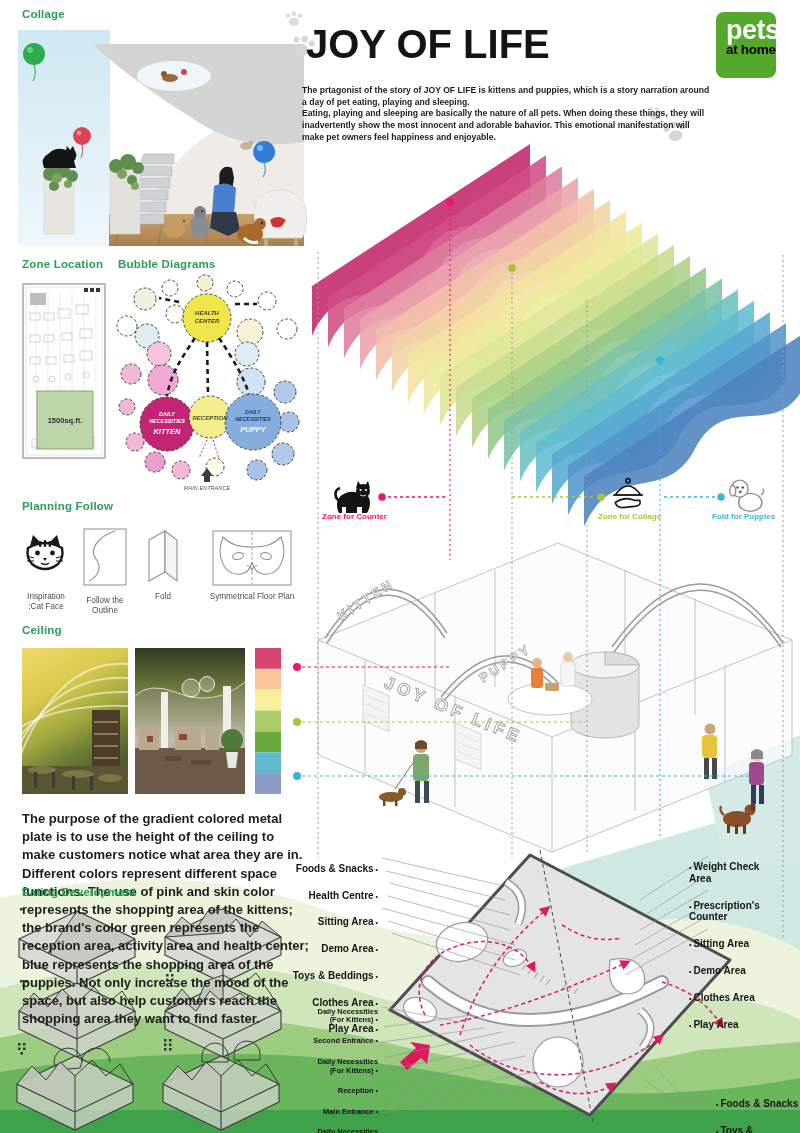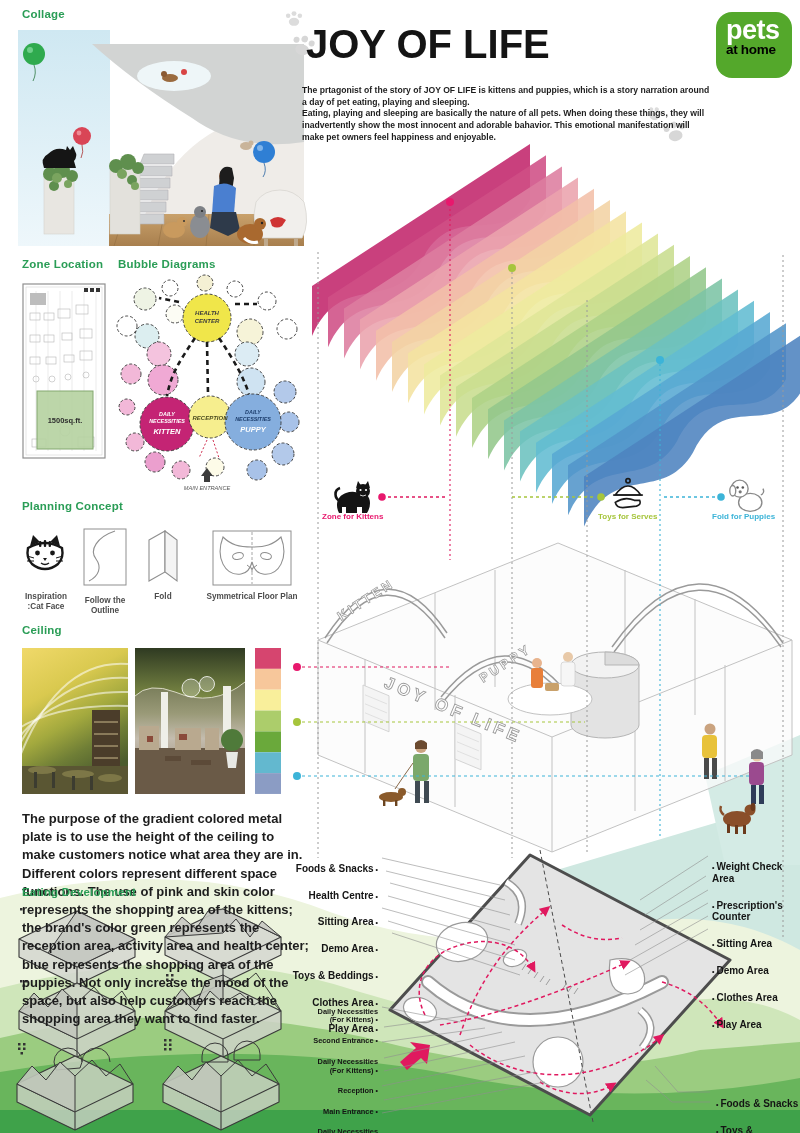--- a/index.html
+++ b/index.html
@@ -8,21 +8,21 @@
   .abs{position:absolute;}
   svg{display:block;overflow:visible;}
   .sec-head{font-size:11.5px;font-weight:bold;color:#2a9d56;letter-spacing:.2px;}
   .intro{font-size:8.6px;font-weight:bold;line-height:1.42;color:#1d1d1d;text-align:left;}
   .bodytxt{font-size:13px;font-weight:bold;line-height:1.4;color:#1d1d1d;}
   .title{font-size:40px;font-weight:800;letter-spacing:0px;color:#141414;}
   .logo-box{border-radius:8px;padding:7px 0 0 10px;box-sizing:border-box;}
   .logo-top{color:#ffffff;font-size:27px;font-weight:800;line-height:.85;letter-spacing:-.5px;}
   .logo-bottom{color:#000000;font-size:13.5px;font-weight:800;letter-spacing:-.3px;}
   .zone-label{font-size:8px;font-weight:bold;}
-  .concept-label{font-size:8.2px;font-weight:bold;color:#4c4c4c;text-align:center;white-space:pre-line;line-height:1.25;}
+  .concept-label{font-size:8.2px;font-weight:normal;color:#4c4c4c;text-align:center;white-space:pre-line;line-height:1.25;}
   .plan-label{font-size:10px;font-weight:bold;color:#141414;line-height:1.18;white-space:pre-line;}
   .plan-left{text-align:right;}
   .plan-left > div{margin-bottom:3.2px;}
   .plan-left > div::after{content:" \2022";font-size:7px;}
   .plan-right > div{margin-bottom:3.4px;}
   .plan-right > div::before{content:"\2022  ";font-size:7px;}
   .z1{z-index:1}.z2{z-index:2}.z3{z-index:3}.z4{z-index:4}
 </style>
 </head>
 <body>
@@ -186,21 +186,21 @@
         <ellipse cx="8" cy="10.5" rx="4.6" ry="3.6"></ellipse>
         <circle cx="2.8" cy="5" r="2"></circle>
         <circle cx="8" cy="3.2" r="2.2"></circle>
         <circle cx="13.2" cy="5" r="2"></circle>
       </g>
     </svg>
 
   <div class="abs z4 title" style="left:306px;top:22px">JOY OF LIFE</div>
   <div class="abs z4 intro" style="left:302px;top:84px;width:412px">The prtagonist of the story of JOY OF LIFE is kittens and puppies, which is a story narration around a day of pet eating, playing and sleeping.</div>
   <div class="abs z4 intro" style="left:302px;top:107px;width:412px">Eating, playing and sleeping are basically the nature of all pets. When doing these things, they will inadvertently show the most innocent and adorable bahavior. This emotional manifestation will make pet owners feel happiness and enjoyable.</div>
-  <div class="abs z4 logo-box" style="left: 716px; top: 12px; width: 76px; height: 66px; background-color: rgb(84, 168, 43); border-radius: 16px;">
+  <div class="abs z4 logo-box" style="left: 716px; top: 12px; width: 60px; height: 66px; background-color: rgb(84, 168, 43);">
     <div class="logo-top">pets</div>
     <div class="logo-bottom">at home</div>
   </div>
 
   <div class="abs z4 sec-head" style="left:22px;top:258px">Zone Location</div>
   <svg class="abs z2" style="left:22px;top:283px" width="84" height="176" viewBox="0 0 84 176">
     <rect x="1" y="1" width="82" height="174" fill="#ffffff" stroke="#8f8f8f" stroke-width="1.2"></rect>
     <rect x="4" y="4" width="76" height="168" fill="none" stroke="#cccccc" stroke-width="0.5"></rect>
     <g stroke="#d4d4d4" stroke-width="0.5">
       <line x1="14" y1="8" x2="14" y2="168"></line>
@@ -292,21 +292,21 @@
       <text x="52" y="149" font-size="5.4" fill="#ffffff">NECESSITIES</text>
       <text x="52" y="160" font-size="7.5" fill="#ffffff">KITTEN</text>
       <text x="138" y="140" font-size="5.4" fill="#1e3f6e">DAILY</text>
       <text x="138" y="147" font-size="5.4" fill="#1e3f6e">NECESSITIES</text>
       <text x="138" y="158" font-size="7.5" fill="#ffffff">PUPPY</text>
     </g>
     <path d="M86,202 L92,194 L98,202 L95,202 L95,208 L89,208 L89,202 Z" fill="#3c3c3c"></path>
     <text x="92" y="216" text-anchor="middle" font-size="5.6" font-style="italic" fill="#555">MAIN ENTRANCE</text>
   </svg>
 
-  <div class="abs z4 sec-head" style="left:22px;top:500px">Planning Concept</div>
+  <div class="abs z4 sec-head" style="left:22px;top:500px">Planning Follow</div>
   <svg class="abs z2" style="left:24px;top:534px" width="42" height="38" viewBox="0 0 42 38">
     <polygon points="6,12 9,1 16,8" fill="#181818"></polygon>
       <polygon points="26,8 33,1 36,12" fill="#181818"></polygon>
     <path d="M4,14 Q21,4 38,14 Q40,24 34,30 Q28,35 21,35 Q14,35 8,30 Q2,24 4,14 Z" fill="#ffffff" stroke="#181818" stroke-width="2.4"></path>
     <g fill="#181818">
         <rect x="15" y="7" width="2.4" height="6" rx="1"></rect>
         <rect x="19.8" y="6" width="2.4" height="7" rx="1"></rect>
         <rect x="24.6" y="7" width="2.4" height="6" rx="1"></rect>
       </g>
     <circle cx="13.5" cy="19" r="2.4" fill="#181818"></circle>
@@ -520,31 +520,31 @@
       <path d="M6,32 C1,22 6,14 13,12 C18,10 24,10 28,14 L34,14 C38,18 38,26 34,32 L29,32 L29,26 L24,26 L24,32 L13,32 L13,26 L9,26 L9,32 Z"></path>
       <polygon points="23,7 25,0 29,6"></polygon>
         <polygon points="31,6 35,0 37,7"></polygon>
       <circle cx="30" cy="10" r="7"></circle>
       <path d="M7,20 C1,17 1,9 7,7" stroke="#141414" stroke-width="2.6" fill="none"></path>
     </g>
     <circle cx="27.5" cy="9" r="1.1" fill="#fff"></circle>
       <circle cx="33" cy="9" r="1.1" fill="#fff"></circle>
     <path d="M27,14 q3,2 6,0" stroke="#fff" stroke-width="0.8" fill="none"></path>
   </svg>
-  <div class="abs z4 zone-label" style="left: 322px; top: 512px; color: rgb(232, 24, 109);">Zone for Kittens</div>
+  <div class="abs z4 zone-label" style="left: 322px; top: 512px; color: rgb(232, 24, 109);">Zone for Counter</div>
 
   <svg class="abs z4" style="left:612px;top:477px" width="32" height="36" viewBox="0 0 30 34">
     <g fill="none" stroke="#1a1a1a" stroke-width="1.6" stroke-linecap="round">
       <circle cx="15" cy="3.5" r="2"></circle>
       <path d="M3,17 Q15,0 27,17 Z" fill="#fff"></path>
       <line x1="1.5" y1="17" x2="28.5" y2="17"></line>
       <path d="M3,24 Q12,18 21,22 L26,22 Q28,26 23,27.5 L10,29 Q4,29 3,24 Z"></path>
     </g>
   </svg>
-  <div class="abs z4 zone-label" style="left: 598px; top: 512px; color: rgb(166, 197, 60);">Toys for Serves</div>
+  <div class="abs z4 zone-label" style="left: 598px; top: 512px; color: rgb(166, 197, 60);">Zone for Collage</div>
 
   <svg class="abs z4" style="left:728px;top:477px" width="36" height="36" viewBox="0 0 34 34">
     <g fill="#ffffff" stroke="#8a8a8a" stroke-width="1.3">
       <ellipse cx="21" cy="24" rx="11" ry="8.5"></ellipse>
       <circle cx="11" cy="11" r="8"></circle>
       <ellipse cx="4.5" cy="13" rx="2.8" ry="5"></ellipse>
       <path d="M31,17 q4,-2 2,-6" fill="none"></path>
     </g>
     <circle cx="9" cy="10" r="1.2" fill="#555"></circle>
       <circle cx="14" cy="10" r="1.2" fill="#555"></circle>
@@ -710,21 +710,21 @@
 
   <div class="abs z4 plan-label plan-left" style="left:280px;top:851px;width:98px">
     <div>Foods &amp; Snacks</div>
     <div>Health Centre</div>
     <div>Sitting Area</div>
     <div>Demo Area</div>
     <div>Toys &amp; Beddings</div>
     <div>Clothes Area</div>
     <div>Play Area</div>
   </div>
-  <div class="abs z4 plan-label plan-right" style="left:712px;top:849px;width:88px">
+  <div class="abs z4 plan-label plan-right" style="left:689px;top:849px;width:88px">
     <div>Weight Check Area</div>
     <div>Prescription's
 Counter</div>
     <div>Sitting Area</div>
     <div>Demo Area</div>
     <div>Clothes Area</div>
     <div>Play Area</div>
   </div>
   <div class="abs z4 plan-label plan-left" style="left:268px;top:999px;width:110px;font-size:7.4px">
     <div>Daily Necessities

